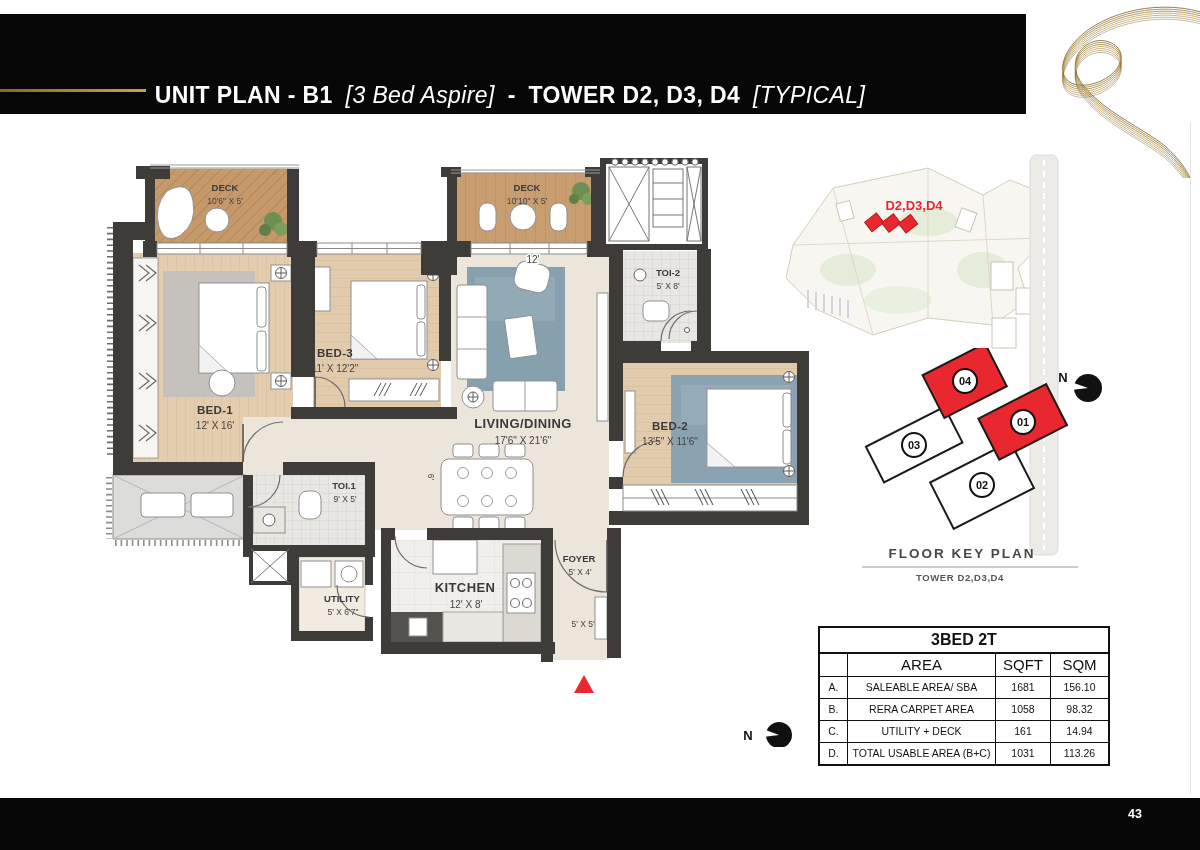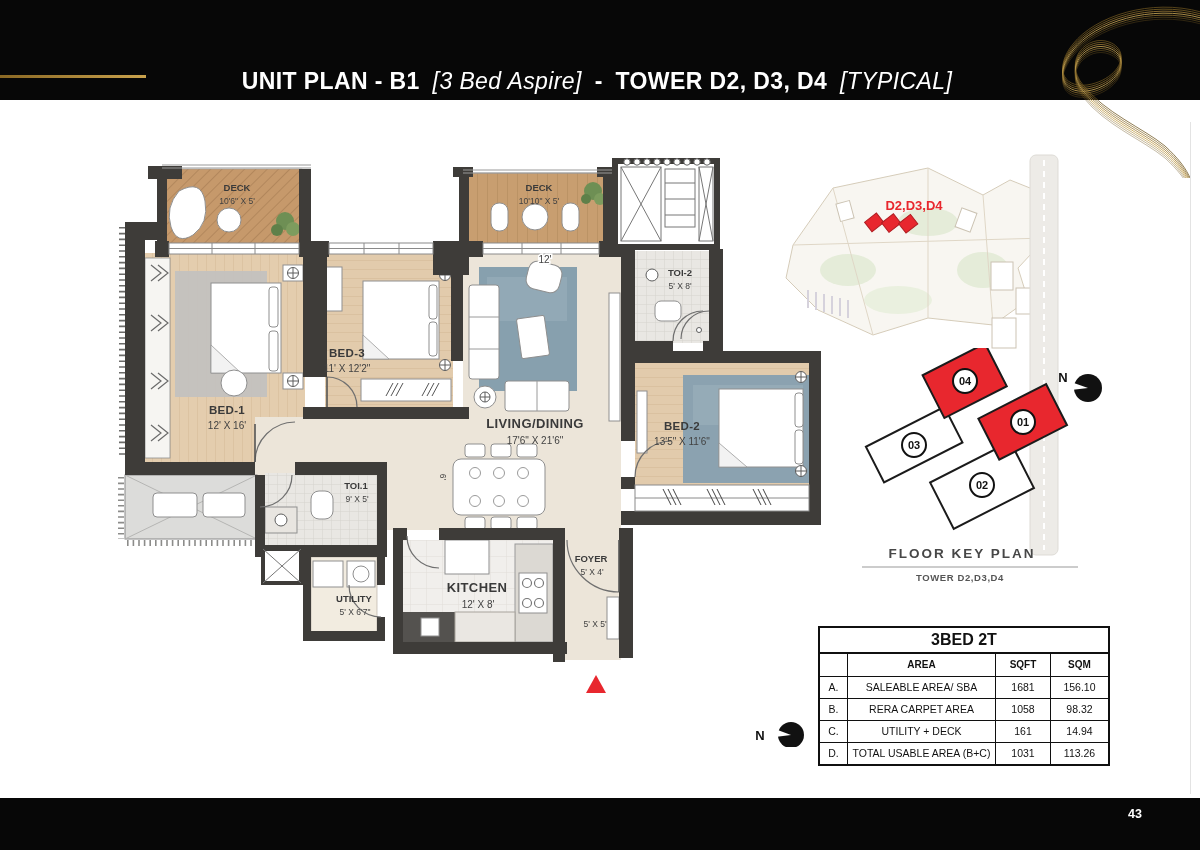--- a/index.html
+++ b/index.html
@@ -5,33 +5,33 @@
   :root{
     --black:#070707; --gold1:#a87f2f; --gold2:#caa24d;
     --wall:#3e3c39; --beige:#ece5d9; --red:#e8272e;
     --ink:#3a3a3a;
   }
   html,body{margin:0;padding:0;}
   body{
     width:1200px;height:850px;position:relative;overflow:hidden;background:#ffffff;
     font-family:"Liberation Sans", sans-serif;
   }
-  .header{position:absolute;left:0;top:0;width:1200px;height:100px;background:var(--black);}
+  .header{position:absolute;left:0;top:14px;width:1026px;height:100px;background:var(--black);}
   .gold-line{position:absolute;left:0;top:75px;width:146px;height:3px;
     background:linear-gradient(90deg,#8a6824,#c9a24d);}
   .title{position:absolute;left:0;right:0;top:68px;text-align:center;color:#fff;
     font-size:23px;letter-spacing:.4px;white-space:nowrap;}
   .title .b{font-weight:bold;}
   .title .i{font-style:italic;font-weight:500;margin:0 6px;}
   .swirl{position:absolute;left:985px;top:0;}
   .footer{position:absolute;left:0;top:798px;width:1200px;height:52px;background:var(--black);}
   .page-num{position:absolute;right:58px;top:9px;color:#fff;font-size:12.5px;font-weight:bold;}
   .margin-line{position:absolute;left:1190px;top:122px;width:1px;height:672px;background:#e3e3e3;}
 
-  .plan-wrap{position:absolute;left:107px;top:125px;}
+  .plan-wrap{position:absolute;left:95px;top:125px;}
   .sitemap-wrap{position:absolute;left:778px;top:150px;}
   .keyplan-wrap{position:absolute;left:850px;top:348px;}
 
   
   text{font-family:"Liberation Sans",sans-serif;}
   .t-room{font-size:11.5px;font-weight:bold;fill:var(--ink);letter-spacing:.3px;text-anchor:middle;}
   .t-room-lg{font-size:13px;font-weight:bold;fill:var(--ink);letter-spacing:.4px;text-anchor:middle;}
   .t-room-sm{font-size:9.5px;font-weight:bold;fill:var(--ink);text-anchor:middle;}
   .t-dim{font-size:10px;fill:#424242;text-anchor:middle;}
   .t-dim-sm{font-size:8.5px;fill:#424242;text-anchor:middle;}
@@ -47,21 +47,21 @@
   .kp-sub{font-size:9.5px;font-weight:bold;fill:#555;letter-spacing:.6px;text-anchor:middle;}
   .kp-num{font-size:11px;font-weight:bold;fill:#111;text-anchor:middle;}
   .sm-label{font-size:13px;font-weight:bold;fill:var(--red);text-anchor:middle;}
 
   
   .area-table{position:absolute;left:818px;top:626px;width:292px;background:#fff;
     border:2px solid #101010;box-sizing:border-box;color:#111;}
   .at-title{height:24px;line-height:24px;text-align:center;font-weight:bold;font-size:16px;
     border-bottom:2px solid #101010;}
   .at-row{display:grid;grid-template-columns:28px 148px 55px 57px;}
-  .at-row.hd .at-cell{height:22px;line-height:22px;font-weight:bold;font-size:10px;}
+  .at-row.hd .at-cell{height:22px;line-height:22px;font-weight:normal;font-size:15px;}
   .at-cell{height:21px;line-height:21px;text-align:center;font-size:10.5px;
     border-right:1.5px solid #101010;border-bottom:1.5px solid #101010;overflow:hidden;white-space:nowrap;}
   .at-cell:last-child{border-right:none;}
   .at-row:last-child .at-cell{border-bottom:none;}
 </style>
 </head>
 <body>
 
 <div class="header">
   <div class="gold-line"></div>

